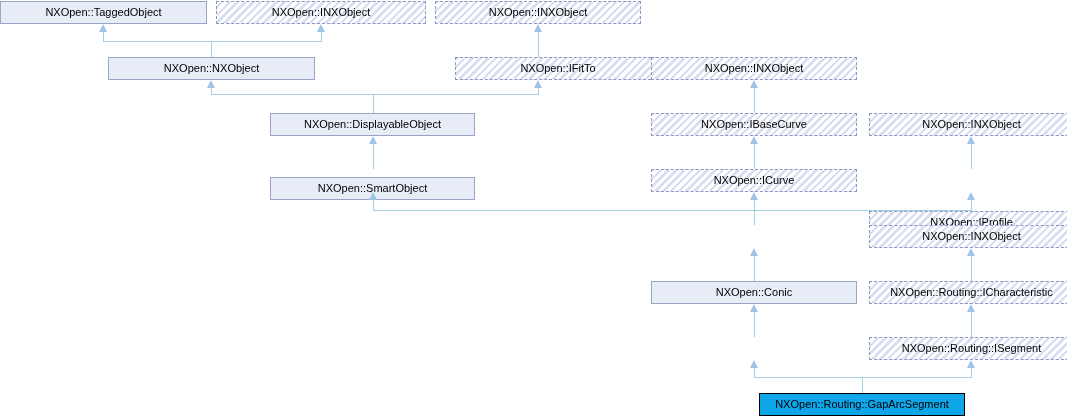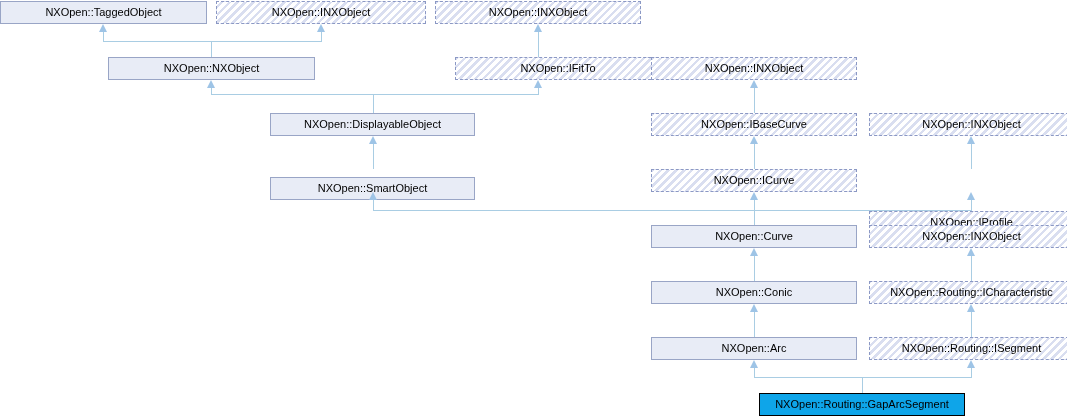--- a/index.html
+++ b/index.html
@@ -30,27 +30,25 @@
   <div class="node iface" style="left:651px; top:57px;  width:204px;">NXOpen::INXObject</div>
 
   <div class="node solid" style="left:270px; top:113px; width:203px;">NXOpen::DisplayableObject</div>
   <div class="node iface" style="left:651px; top:113px; width:204px;">NXOpen::IBaseCurve</div>
   <div class="node iface" style="left:869px; top:113px; width:203px;">NXOpen::INXObject</div>
 
   <div class="node solid" style="left:270px; top:177px; width:203px;">NXOpen::SmartObject</div>
   <div class="node iface" style="left:651px; top:169px; width:204px;">NXOpen::ICurve</div>
   <div class="node iface" style="left:869px; top:181px; width:203px;margin-top:30px;">NXOpen::IProfile</div>
 
-  <div class="node solid" style="left:651px; top:225px; width:204px;">NXOpen::Curve</div>
   <div class="node iface" style="left:869px; top:225px; width:203px;">NXOpen::INXObject</div>
 
   <div class="node solid" style="left:651px; top:281px; width:204px;">NXOpen::Conic</div>
   <div class="node iface" style="left:869px; top:281px; width:203px;">NXOpen::Routing::ICharacteristic</div>
 
-  <div class="node solid" style="left:651px; top:337px; width:204px;">NXOpen::Arc</div>
   <div class="node iface" style="left:869px; top:337px; width:203px;">NXOpen::Routing::ISegment</div>
 
   <div class="node target" style="left:759px; top:393px; width:204px;">NXOpen::Routing::GapArcSegment</div>
 
   <div class="ar" style="left:99px;  top:24px;"></div>
   <div class="ar" style="left:317px; top:24px;"></div>
   <div class="vl" style="left:103px; top:32px; height:9px;"></div>
   <div class="vl" style="left:321px; top:32px; height:9px;"></div>
   <div class="hl" style="left:103px; top:41px; width:219px;"></div>
   <div class="vl" style="left:211px; top:41px; height:16px;"></div>

